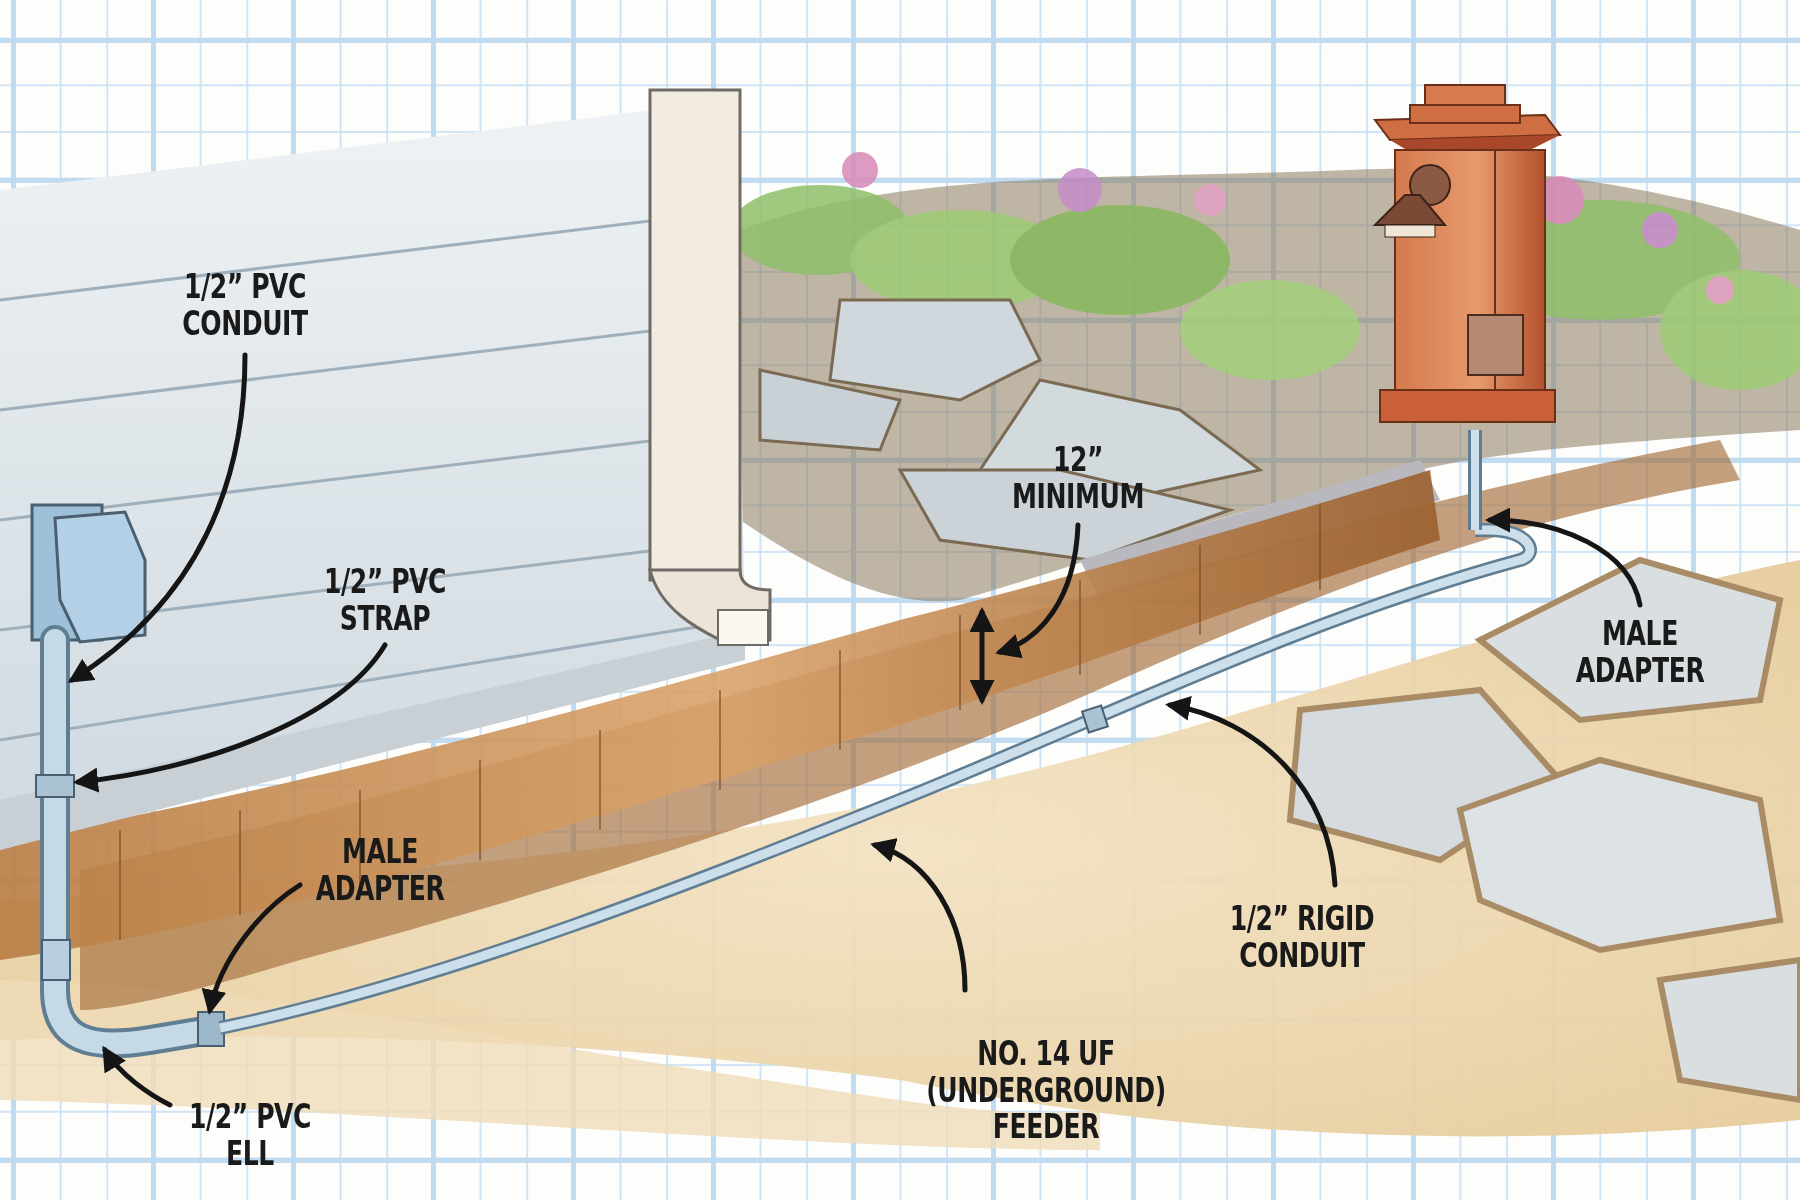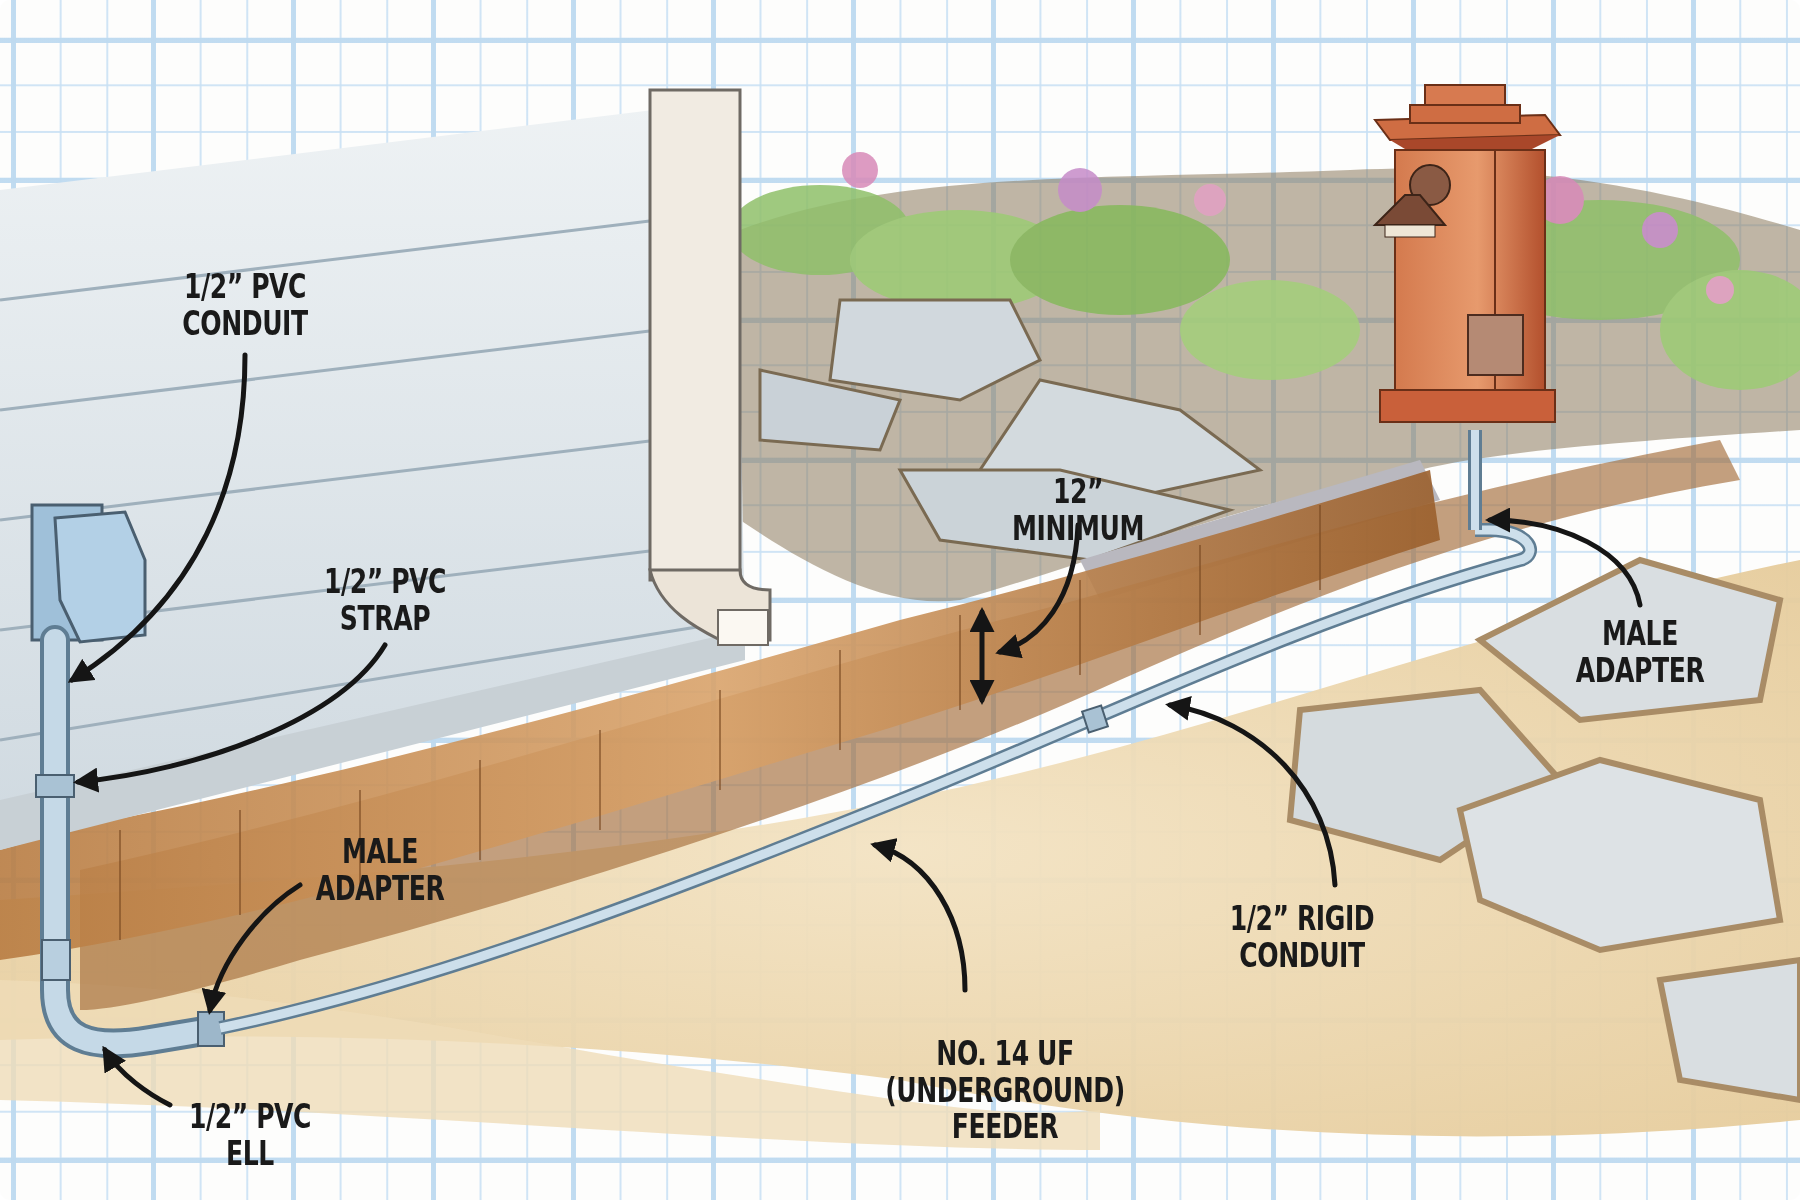--- a/index.html
+++ b/index.html
@@ -181,37 +181,37 @@
   </svg>
 
   <div class="label" style="left:245px; top:305px;">
     <span>1/2” PVC</span>
     <span>CONDUIT</span>
   </div>
   <div class="label" style="left:385px; top:600px;">
     <span>1/2” PVC</span>
     <span>STRAP</span>
   </div>
-  <div class="label" style="left:1078px; top:478px;margin-top:32px;">
+  <div class="label" style="left:1078px; top:478px;">
     <span>12”</span>
     <span>MINIMUM</span>
   </div>
   <div class="label" style="left:1640px; top:652px;">
     <span>MALE</span>
     <span>ADAPTER</span>
   </div>
   <div class="label" style="left:380px; top:870px;">
     <span>MALE</span>
     <span>ADAPTER</span>
   </div>
   <div class="label" style="left:1302px; top:937px;">
     <span>1/2” RIGID</span>
     <span>CONDUIT</span>
   </div>
-  <div class="label" style="left:1005px; top:1090px;">
+  <div class="label" style="left:1046px; top:1090px;">
     <span>NO. 14 UF</span>
     <span>(UNDERGROUND)</span>
     <span>FEEDER</span>
   </div>
   <div class="label" style="left:250px; top:1135px;">
     <span>1/2” PVC</span>
     <span>ELL</span>
   </div>
 
 </div>

